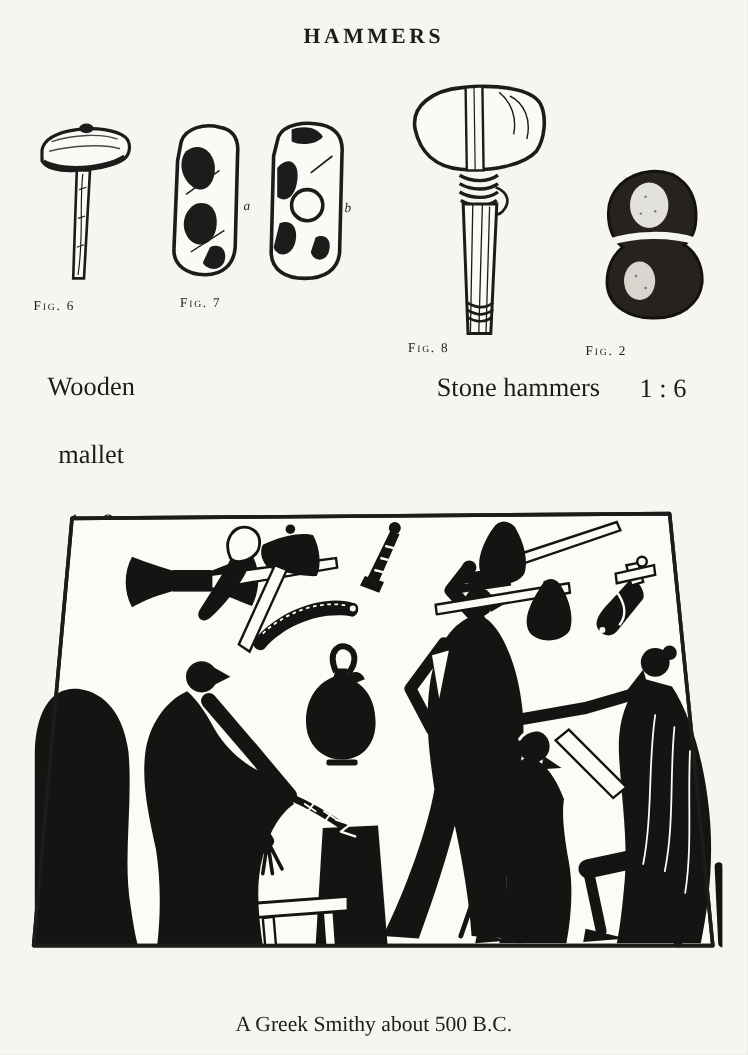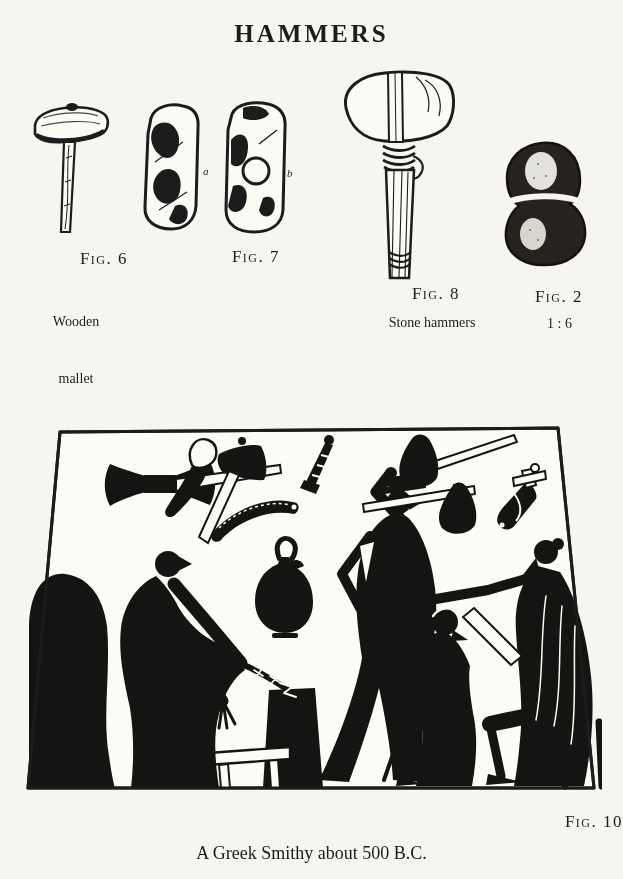--- a/index.html
+++ b/index.html
@@ -1,22 +1,22 @@
 <!DOCTYPE html>
 <html><head>
 <meta charset="utf-8">
 <style>
   html,body{margin:0;padding:0;background:#e9e7e1;}
   .page{position:relative;width:623px;height:879px;background:#f7f5ef;
         font-family:"Liberation Serif",serif;color:#1c1c1c;overflow:hidden;}
   .abs{position:absolute;}
   .title{position:absolute;top:20px;left:0;width:100%;text-align:center;
-         font-size:25px;font-weight:700;letter-spacing:3px;margin:0;}
-  .cap{position:absolute;text-align:center;font-size:14px;line-height:19px;white-space:pre-wrap;}
-  .figlabel{position:absolute;text-align:right;font-size:17px;font-variant:small-caps;
+         font-size:18px;font-weight:700;letter-spacing:3px;margin:0;}
+  .cap{position:absolute;text-align:center;font-size:22px;line-height:19px;white-space:pre-wrap;}
+  .figlabel{position:absolute;text-align:left;font-size:11px;font-variant:small-caps;
             letter-spacing:1.5px;white-space:pre-wrap;}
   .f6{left:28px;top:98px;width:92px;height:142px;}
   .f7{left:135px;top:98px;width:160px;height:142px;}
   .f8{left:333px;top:66px;width:130px;height:218px;}
   .f9{left:494px;top:138px;width:100px;height:130px;}
   .f10{left:22px;top:424px;width:580px;height:372px;}
   #lab6{left:28px;top:249px;width:100px;}
   #cap6{left:20px;top:274px;width:112px;}
   #lab7{left:150px;top:247px;width:130px;}
   #cap7{left:135px;top:274px;width:160px;}
@@ -235,16 +235,15 @@
       <polyline points="396,298 385,356" fill="none" stroke-width="9"></polyline>
       <polygon points="376,352 400,360 374,362" stroke="none"></polygon>
       <polyline points="430,302 422,356" fill="none" stroke-width="9"></polyline>
       <polygon points="412,352 436,361 410,362" stroke="none"></polygon>
       <polyline points="398,252 362,356" fill="none" stroke-width="4"></polyline>
     </g>
 
     <polygon points="38,8 536,4 572,364 6,364" fill="none" stroke="#1c1c1c" stroke-width="3" stroke-linejoin="round"></polygon>
   </svg>
 
-  <div class="figlabel" id="lab10">Fig. 10</div>
   <div class="cap" id="cap10">A Greek Smithy about 500 B.C.</div>
 
 </div>
 
 </body></html>

